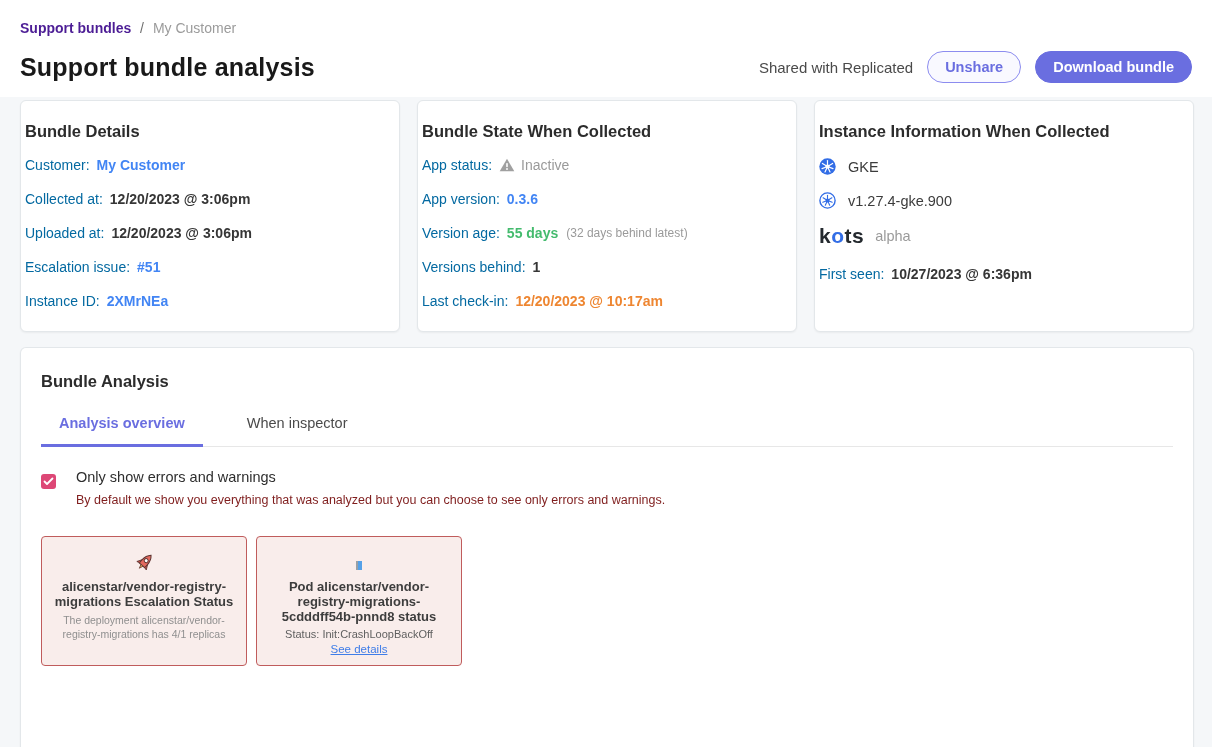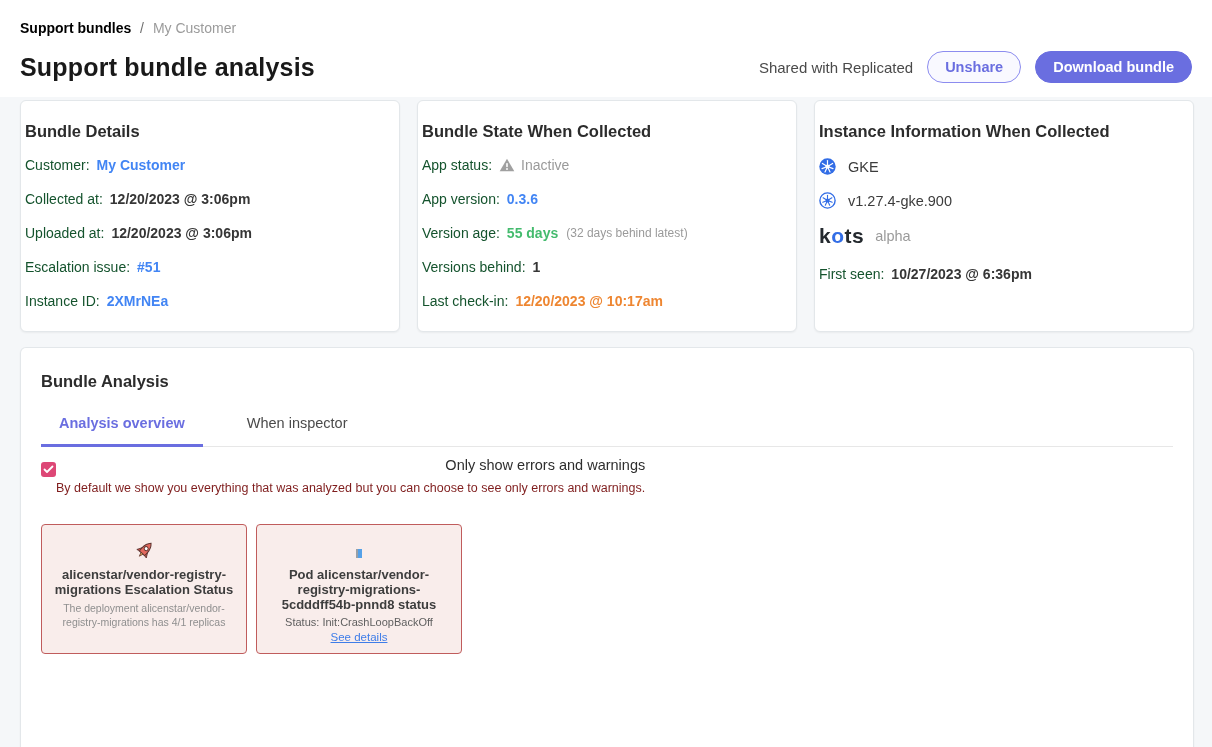--- a/index.html
+++ b/index.html
@@ -5,38 +5,38 @@
   * { margin:0; padding:0; box-sizing:border-box; }
   html,body { width:1212px; height:747px; overflow:hidden; }
   body {
     font-family:"Liberation Sans", sans-serif;
     background:#f5f7f9;
     color:#323232;
   }
   
   .header { background:#ffffff; padding:20px 20px 14px 20px; }
   .breadcrumb { font-size:14px; color:#9b9b9b; }
-  .breadcrumb .crumb-link { color:#000000; text-decoration:none; font-weight:600; cursor:pointer; }
+  .breadcrumb .crumb-link { color:#4c1d95; text-decoration:none; font-weight:600; cursor:pointer; }
   .breadcrumb .sep { margin:0 5px; color:#6f6f6f; }
   .title-row { display:flex; align-items:center; justify-content:space-between; margin-top:15px; }
   .page-title { font-size:25px; font-weight:800; color:#191919; letter-spacing:.2px; }
   .actions { display:flex; align-items:center; gap:14px; }
   .shared-text { font-size:15px; color:#4a4a4a; }
   .btn { font-family:inherit; font-size:14.5px; font-weight:700; border-radius:16px; padding:7px 17px; cursor:pointer; }
   .btn-outline { background:#f9f9ff; border:1px solid #8c8cef; color:#6a6ee0; }
   .btn-primary { background:#6a6ee0; border:1px solid #6a6ee0; color:#ffffff; }
   
   .cards-row { display:flex; gap:17px; padding:3px 18px 0 20px; }
   .card {
     flex:1; background:#ffffff; border:1px solid #e3e7ea; border-radius:6px;
     box-shadow:0 1px 2px rgba(0,0,0,.05); padding:21px 4px; height:232px;
   }
   .card-title { font-size:16.5px; font-weight:700; color:#2c2c2c; margin-bottom:4px; }
   .row { margin-top:14px; font-size:14px; line-height:20px; display:flex; align-items:center; flex-wrap:wrap; }
-  .lbl { color:#14532d; margin-right:7px; }
+  .lbl { color:#0369a1; margin-right:7px; }
   .v-link { color:#4285f4; font-weight:600; text-decoration:none; cursor:pointer; }
   .v-bold { color:#363636; font-weight:700; }
   .v-gray { color:#9a9a9a; }
   .v-green { color:#44bb6e; font-weight:700; }
   .v-orange { color:#ee8631; font-weight:700; }
   .note { font-size:12px; color:#9a9a9a; margin-left:8px; }
   .warn-ic { width:16px; height:14px; margin-right:6px; display:inline-block; }
   .k8s-ic { width:17px; height:17px; margin-right:12px; flex:0 0 auto; }
   .inst-row { margin-top:17px; font-size:14.5px; color:#3c3c3c; display:flex; align-items:center; }
   .kots-row { margin-top:15px; display:flex; align-items:center; }
@@ -46,21 +46,21 @@
   
   .analysis {
     margin:15px 18px 0 20px; background:#ffffff; border:1px solid #e3e7ea;
     border-bottom:none; border-radius:6px 6px 0 0;
     box-shadow:0 1px 2px rgba(0,0,0,.05); padding:24px 20px; min-height:402px;
   }
   .analysis-title { font-size:16.5px; font-weight:700; color:#2c2c2c; }
   .tabs { margin-top:24px; border-bottom:1px solid #e7e7e7; display:flex; gap:26px; }
   .tab { font-size:14.5px; padding:0 18px 13px 18px; color:#4a4a4a; cursor:pointer; }
   .tab.active { color:#6a6ee0; font-weight:700; border-bottom:3px solid #6a6ee0; margin-bottom:-1px; }
-  .filter { margin-top:10px; display:flex; align-items:flex-start; gap:0;text-align:right; }
+  .filter { margin-top:22px; display:flex; align-items:flex-start; gap:20px; }
   .checkbox {
     width:15px; height:15px; border-radius:3px; background:#dd4776; margin-top:5px;
     display:flex; align-items:center; justify-content:center; cursor:pointer; flex:0 0 auto;
   }
   .filter-label { font-size:14.5px; color:#2e2e2e; cursor:default; }
   .filter-help { font-size:12.5px; color:#7f1d1d; margin-top:8px; }
   
   .err-row { margin-top:29px; display:flex; gap:9px; }
   .err-card {
     width:206px; min-height:127px; background:#f9edeb; border:1px solid #c05c5c;

